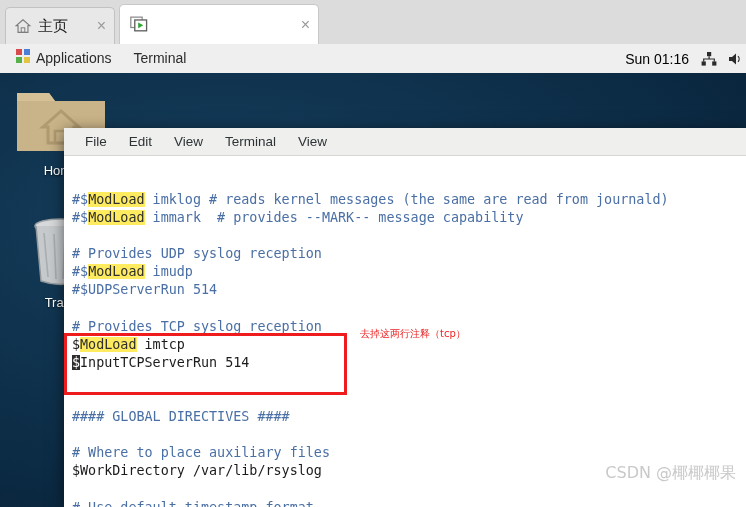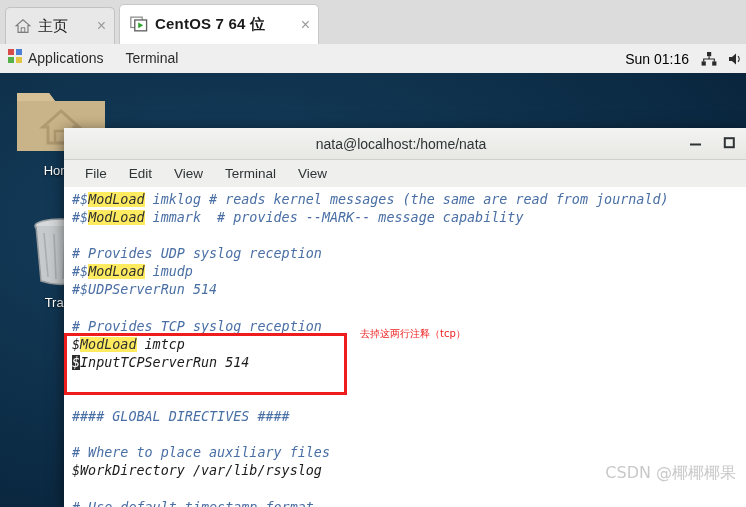--- a/index.html
+++ b/index.html
@@ -50,21 +50,21 @@
   #gnome-panel{
     position:absolute;left:0;top:44px;width:746px;height:29px;
     background:#efefef;
     border-bottom:1px solid #cdcdcd;
     display:flex;align-items:center;
   }
   .panel-item{
     font-size:14px;color:#2b2b2b;padding:0 11px;line-height:29px;
     white-space:nowrap;
   }
-  #panel-apps{display:flex;align-items:center;padding-left:8px;gap:6px;}
+  #panel-apps{display:flex;align-items:center;padding-left:16px;gap:6px;}
   #panel-clock{margin-left:auto;font-size:14px;color:#000000;padding-right:12px;}
   .tray-icon{display:block;}
 
   
   #desktop{
     position:absolute;left:0;top:73px;width:746px;height:434px;
     background:radial-gradient(ellipse at 30% 35%, #16405f 0%, #0b2942 70%, #081f33 100%);
   }
   .desk-icon{
     position:absolute;width:110px;text-align:center;
@@ -111,21 +111,21 @@
     padding:4px 0 0 2px;
     box-sizing:border-box;
     overflow:hidden;
     white-space:pre;
   }
   
   #terminal-gutter{
     position:absolute;left:0;top:59px;width:4px;height:320px;
     background:#101214;
   }
-  .tline{ white-space:pre; height:18.1px; padding-left:6px;font-style:italic;}
+  .tline{ white-space:pre; height:18.1px; padding-left:6px;}
   .c-blue{color:#4a6fa5;}
   .c-dark{color:#1b1b1b;}
   .hl{background:#ffeb60;color:#2f2f2f;}
   .cursor{background:#2e2e2e;color:#ffffff;}
 
   
   #annotation-box{
     position:absolute;left:64px;top:333px;width:283px;height:62px;
     border:3px solid #ee1c1c;
     box-sizing:border-box;
@@ -163,21 +163,20 @@
   </div>
 
   <div class="vm-tab" id="vm-tab-centos">
     <span>
       <svg class="vm-glyph" viewBox="0 0 20 18">
         <rect x="0.8" y="1.2" width="12" height="11" fill="none" stroke="#8a8a8a" stroke-width="1.3"></rect>
         <rect x="5" y="4.2" width="12.5" height="11.5" fill="#ffffff" stroke="#5f5f5f" stroke-width="1.4"></rect>
         <path d="M8.6 7 L14 9.9 L8.6 12.9 Z" fill="#2fa52f"></path>
       </svg>
     </span>
-    <span class="tab-label">CentOS 7 64 位</span>
     <span class="tab-close">×</span>
   </div>
 </div>
 
 <div id="gnome-panel">
   <div class="panel-item" id="panel-apps">
     <span>
       <svg width="14" height="14" viewBox="0 0 14 14">
         <rect x="0" y="0" width="6" height="6" fill="#d84b4b"></rect>
         <rect x="8" y="0" width="6" height="6" fill="#4b7fd8"></rect>
@@ -226,37 +225,20 @@
         <path d="M12 13 L17 68 Q37 75 57 68 L62 13" fill="#c6cacc" stroke="#91979a" stroke-width="1.5"></path>
         <path d="M20 20 L24 64 M30 21 L32 66 M41 21 L39 66 M51 20 L47 64" stroke="#a9aeb1" stroke-width="1.6" fill="none"></path>
       </svg>
     </span>
     <span class="desk-label">Trash</span>
   </div>
 </div>
 
 <div id="terminal-window">
 
-  <div id="terminal-titlebar">
-    <div id="terminal-title">nata@localhost:/home/nata</div>
-    <div class="winbtn">
-      <span>
-        <svg width="13" height="13" viewBox="0 0 13 13">
-            <rect x="1" y="7.5" width="11" height="2" fill="#2e3436"></rect>
-          </svg>
-      </span>
-    </div>
-    <div class="winbtn">
-      <span>
-        <svg width="13" height="13" viewBox="0 0 13 13">
-            <rect x="1.8" y="2.2" width="9" height="9" fill="none" stroke="#2e3436" stroke-width="2"></rect>
-          </svg>
-      </span>
-    </div>
-  </div>
 
   <div id="terminal-menubar">
     <div class="menu-item">File</div>
     <div class="menu-item">Edit</div>
     <div class="menu-item">View</div>
     <div class="menu-item">Terminal</div>
     <div class="menu-item">View</div>
   </div>
 
   <div id="terminal-gutter"></div>

